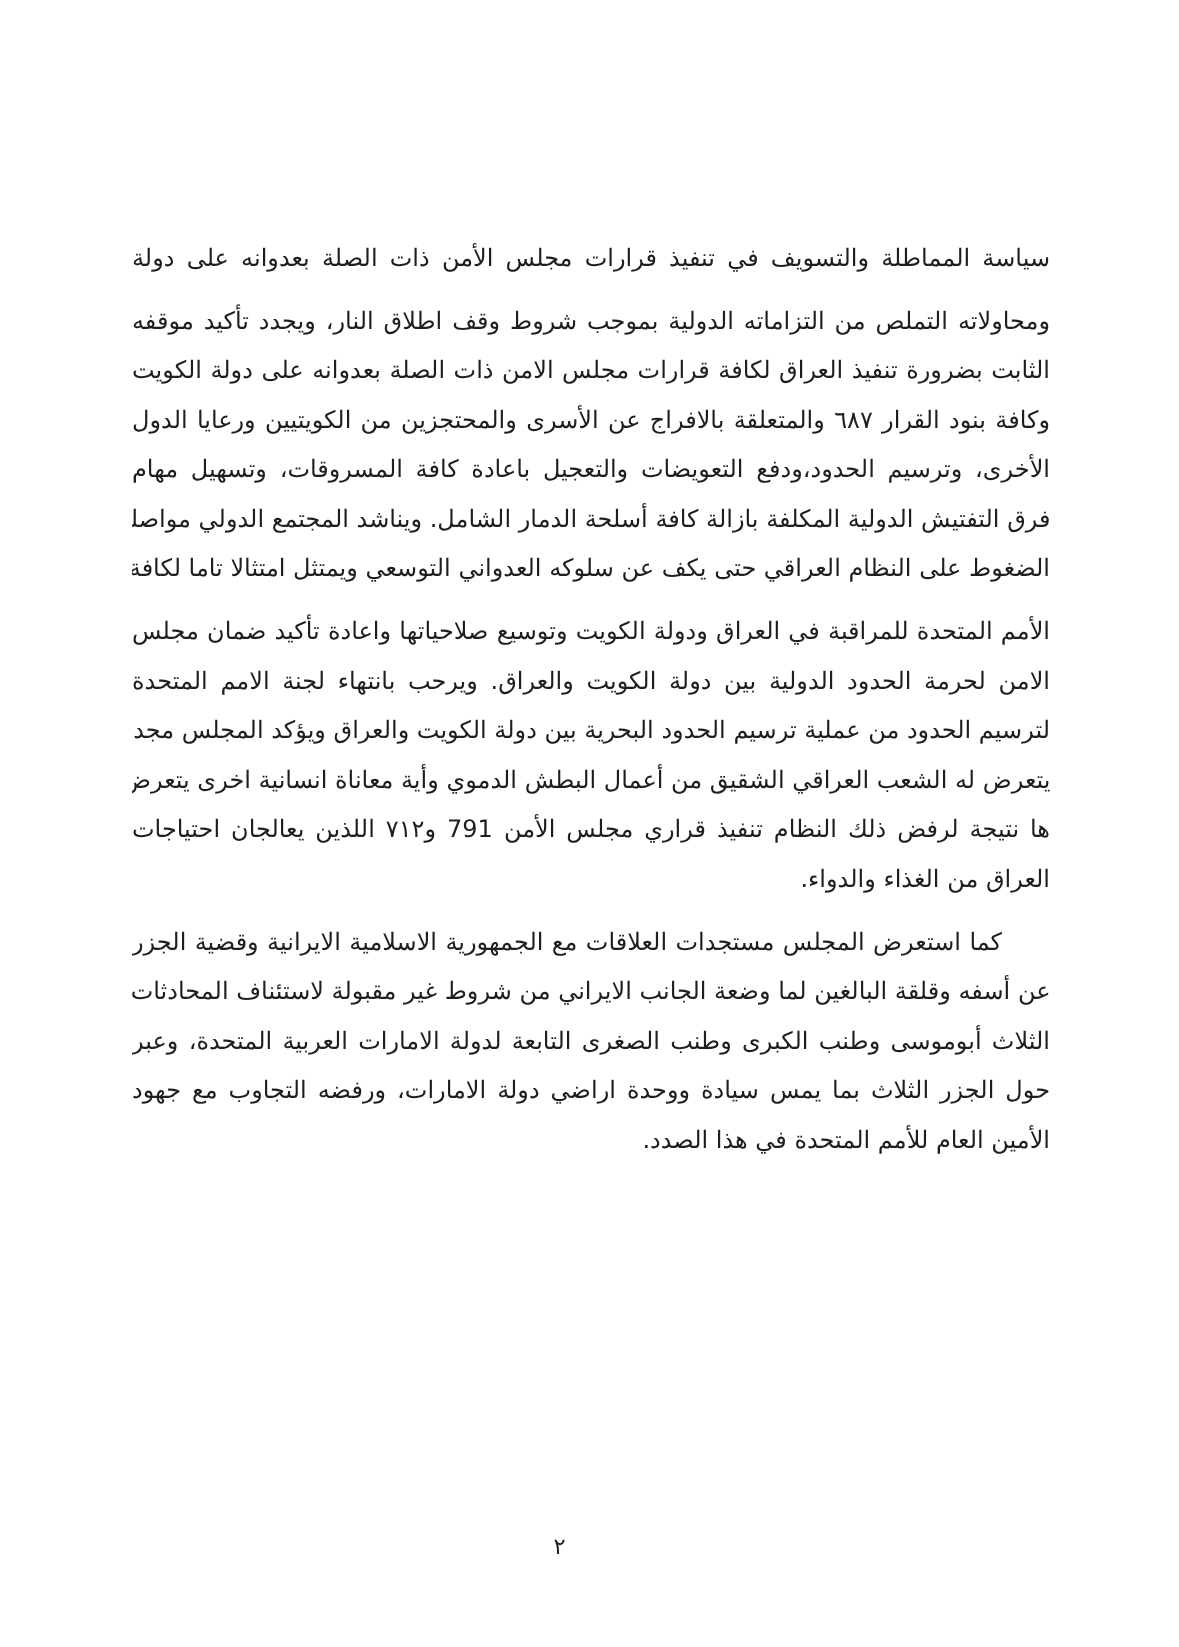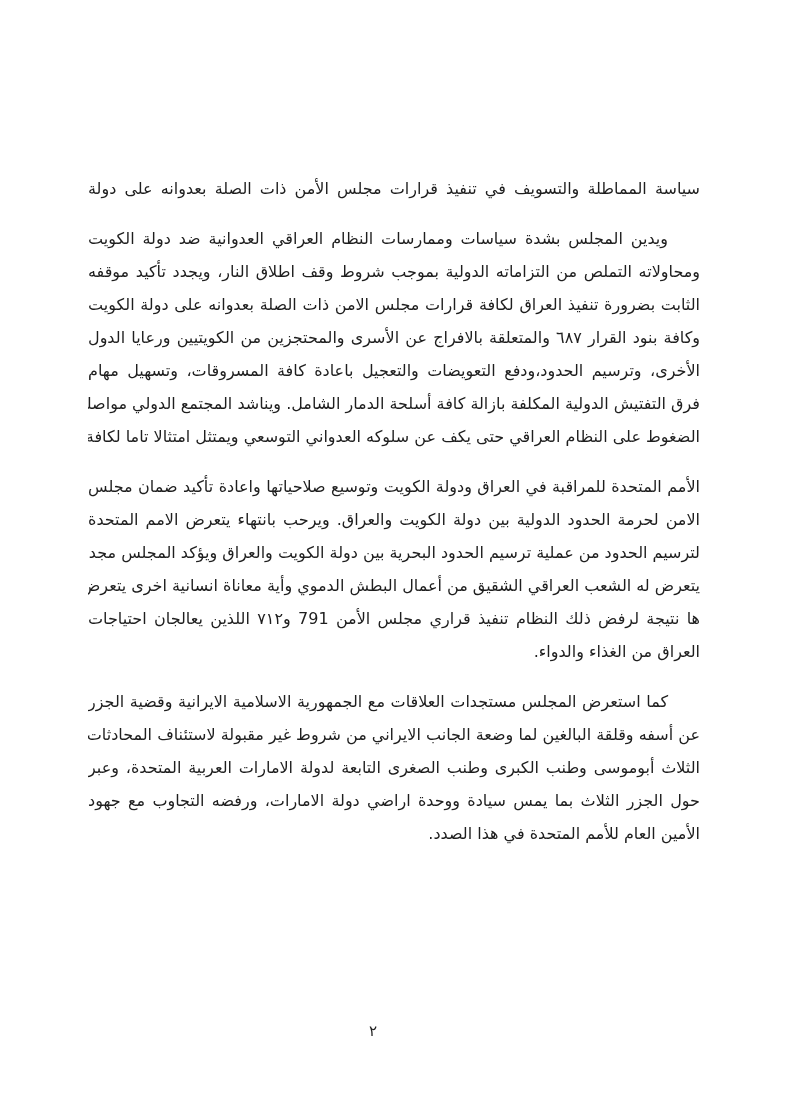--- a/index.html
+++ b/index.html
@@ -17,21 +17,21 @@
     color: #1e1e1e;
     direction: rtl;
   }
   .text-block {
     position: absolute;
     top: 155px;
     right: 86px;
     left: 88px;
   }
   .paragraph {
-    margin: 17px 0 9px 0;
+    margin: 0 0 9px 0;
   }
   .line {
     height: 33px;
     line-height: 33px;
     font-size: 16px;
     text-align: justify;
     text-align-last: justify;
     white-space: nowrap;
     overflow: hidden;
   }
@@ -53,31 +53,30 @@
 </style>
 </head>
 <body>
 
 <div class="page">
   <div class="text-block">
       <div class="paragraph">
         <div class="line">سياسة المماطلة والتسويف في تنفيذ قرارات مجلس الأمن ذات الصلة بعدوانه على دولة</div>
       </div>
       <div class="paragraph">
-        <div class="line indent">ويدين المجلس بشدة سياسات وممارسات النظام العراقي العدوانية ضد دولة الكويت</div>
         <div class="line">ومحاولاته التملص من التزاماته الدولية بموجب شروط وقف اطلاق النار، ويجدد تأكيد موقفه</div>
         <div class="line">الثابت بضرورة تنفيذ العراق لكافة قرارات مجلس الامن ذات الصلة بعدوانه على دولة الكويت</div>
         <div class="line">وكافة بنود القرار ٦٨٧ والمتعلقة بالافراج عن الأسرى والمحتجزين من الكويتيين ورعايا الدول</div>
         <div class="line">الأخرى، وترسيم الحدود،ودفع التعويضات والتعجيل باعادة كافة المسروقات، وتسهيل مهام</div>
         <div class="line">فرق التفتيش الدولية المكلفة بازالة كافة أسلحة الدمار الشامل. ويناشد المجتمع الدولي مواصلة</div>
         <div class="line">الضغوط على النظام العراقي حتى يكف عن سلوكه العدواني التوسعي ويمتثل امتثالا تاما لكافة</div>
       </div>
       <div class="paragraph">
         <div class="line">الأمم المتحدة للمراقبة في العراق ودولة الكويت وتوسيع صلاحياتها واعادة تأكيد ضمان مجلس</div>
-        <div class="line">الامن لحرمة الحدود الدولية بين دولة الكويت والعراق. ويرحب بانتهاء يتعرض الامم المتحدة</div>
+        <div class="line">الامن لحرمة الحدود الدولية بين دولة الكويت والعراق. ويرحب بانتهاء لجنة الامم المتحدة</div>
         <div class="line">لترسيم الحدود من عملية ترسيم الحدود البحرية بين دولة الكويت والعراق ويؤكد المجلس مجددا</div>
         <div class="line">يتعرض له الشعب العراقي الشقيق من أعمال البطش الدموي وأية معاناة انسانية اخرى يتعرض</div>
         <div class="line">ها نتيجة لرفض ذلك النظام تنفيذ قراري مجلس الأمن 791 و٧١٢ اللذين يعالجان احتياجات</div>
         <div class="line last">العراق من الغذاء والدواء.</div>
       </div>
       <div class="paragraph">
         <div class="line indent">كما استعرض المجلس مستجدات العلاقات مع الجمهورية الاسلامية الايرانية وقضية الجزر</div>
         <div class="line">عن أسفه وقلقة البالغين لما وضعة الجانب الايراني من شروط غير مقبولة لاستئناف المحادثات</div>
         <div class="line">الثلاث أبوموسى وطنب الكبرى وطنب الصغرى التابعة لدولة الامارات العربية المتحدة، وعبر</div>
         <div class="line">حول الجزر الثلاث بما يمس سيادة ووحدة اراضي دولة الامارات، ورفضه التجاوب مع جهود</div>

